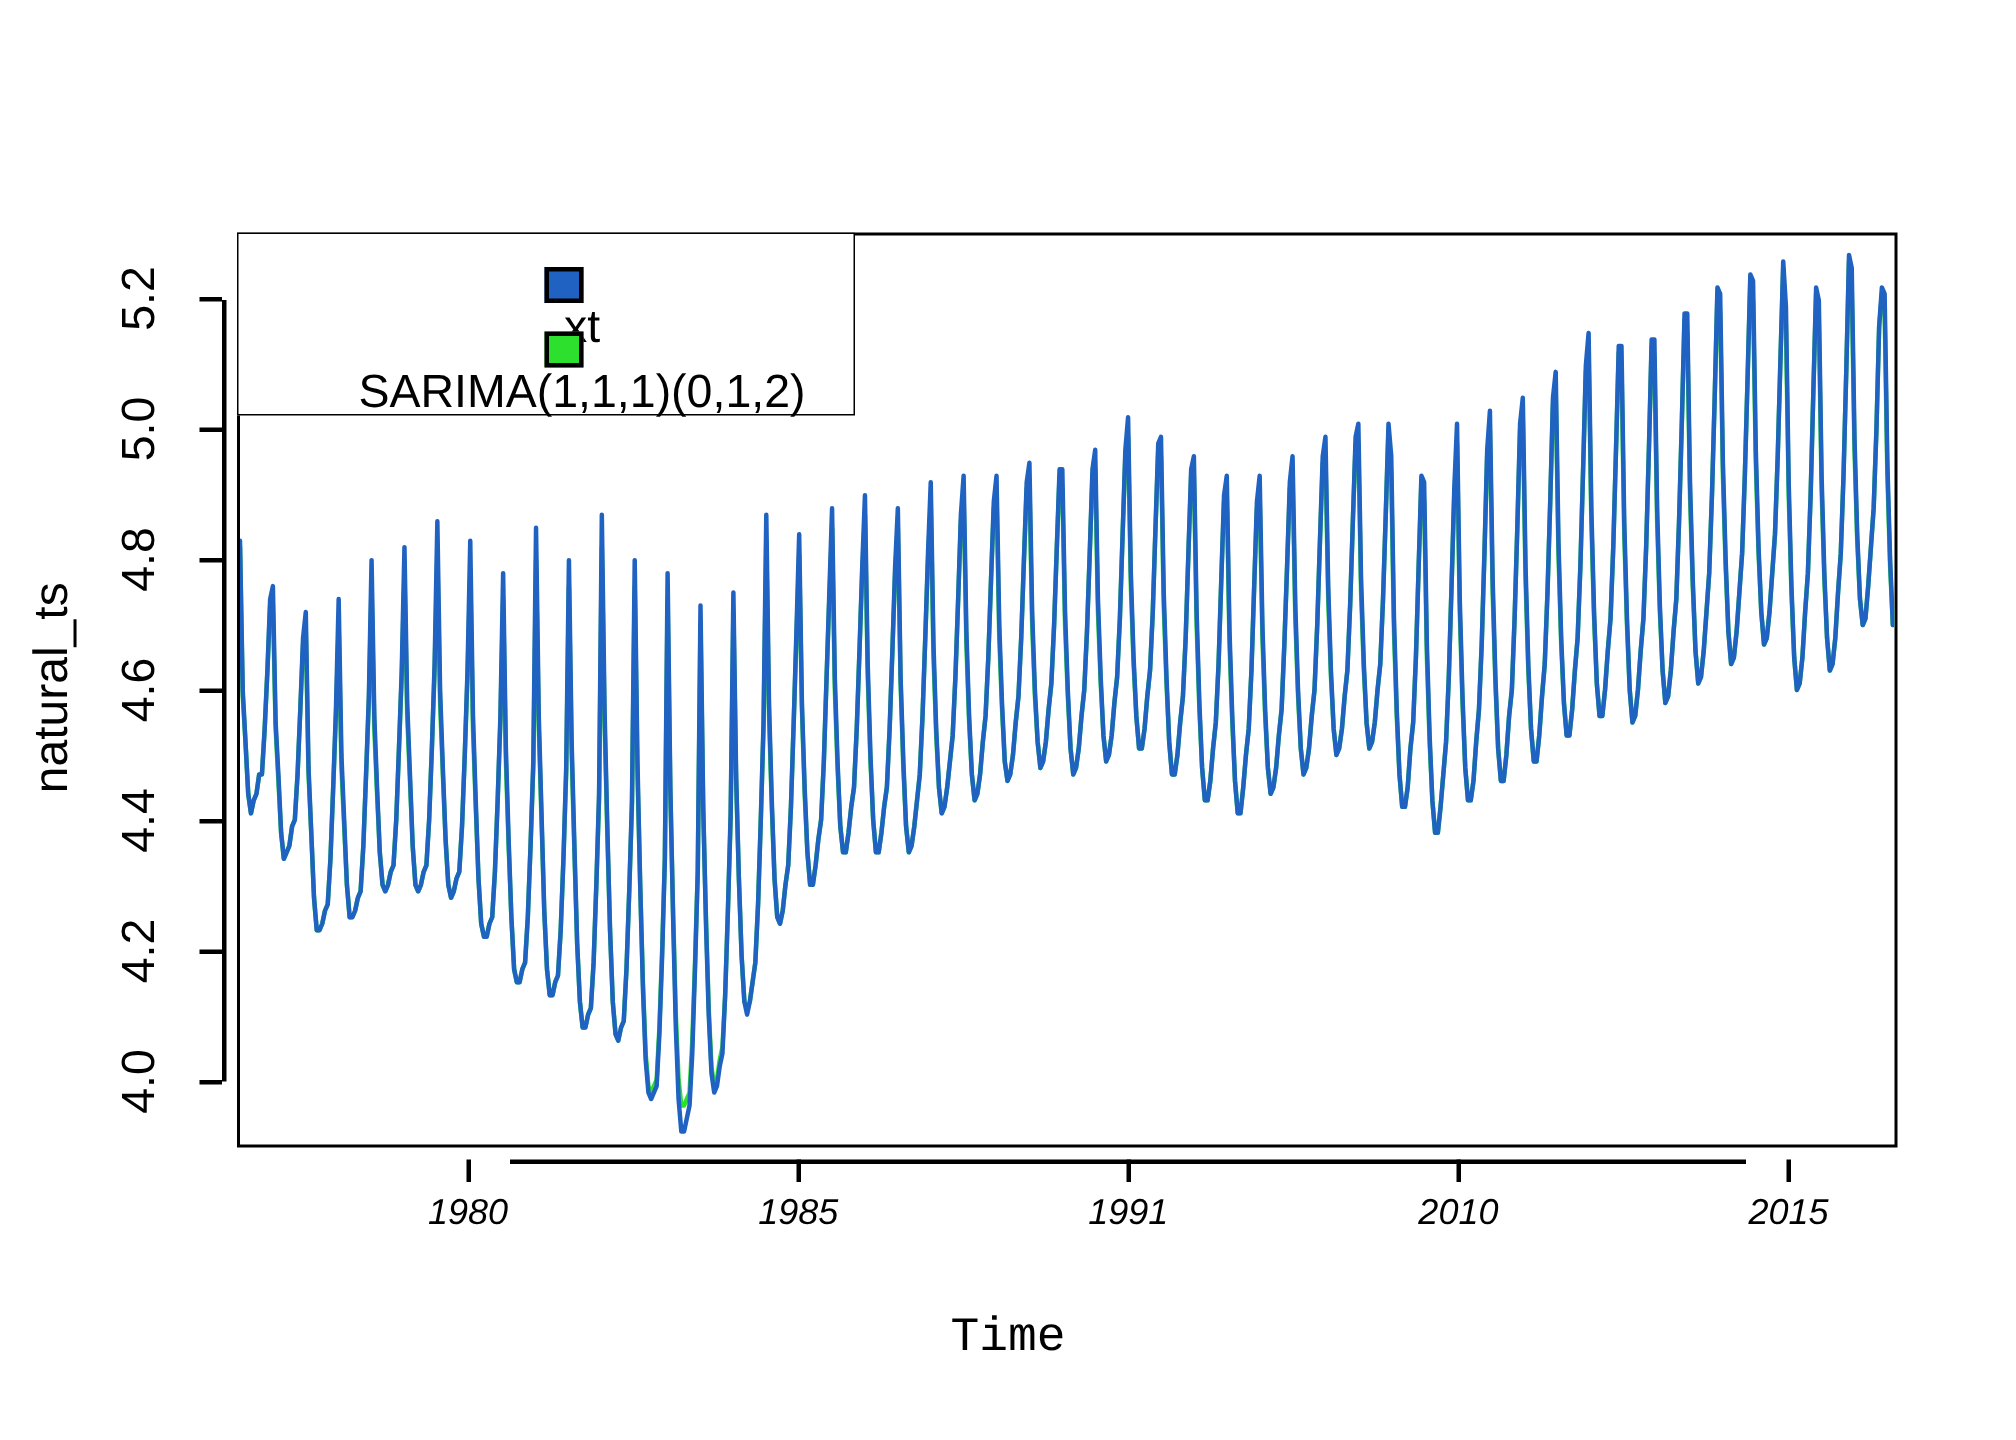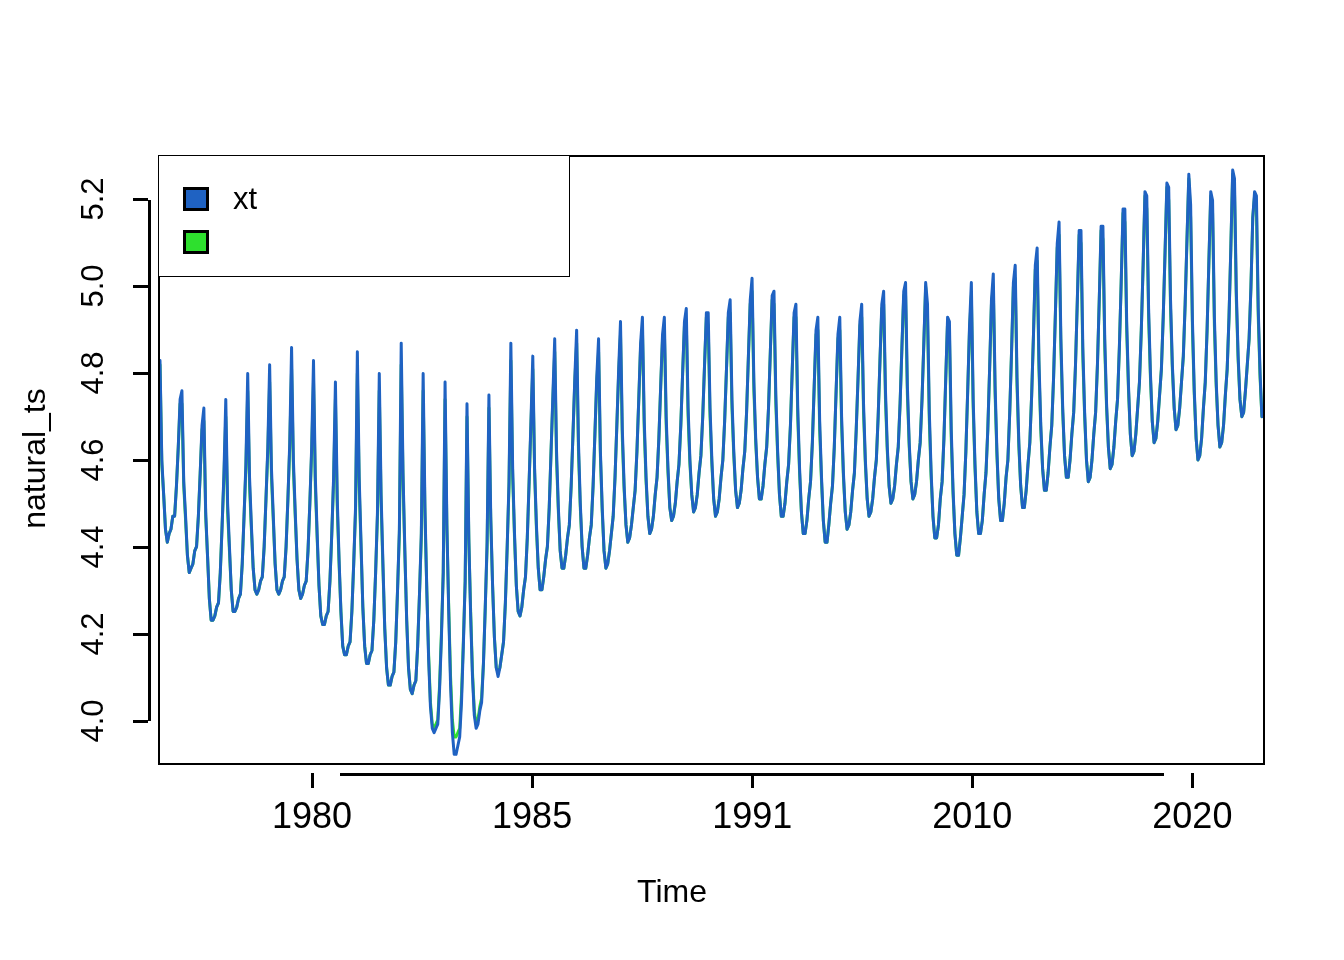--- a/index.html
+++ b/index.html
@@ -71,23 +71,24 @@
     color: #000000;
     transform: rotate(-90deg);
     white-space: nowrap;
   }
   .x-tick-label {
     position: absolute;
     top: 795px;
     width: 160px;
     margin-left: -80px;
     text-align: center;
-    font-size: 36px;
-    color: #000000;
-    white-space: nowrap;
+    font-size: 24px;
+    color: #000000;
+    white-space: nowrap;
+    font-style: italic;
   }
   
   #y-axis-title {
     position: absolute;
     left: -86px;
     top: 440px;
     width: 240px;
     text-align: center;
     font-size: 32px;
     color: #000000;
@@ -95,38 +96,40 @@
     white-space: nowrap;
   }
   #x-axis-title {
     position: absolute;
     left: 0;
     top: 873px;
     width: 1344px;
     text-align: center;
     font-size: 32px;
     color: #000000;
+    font-family: Liberation Mono, monospace;
   }
   
   #legend {
     position: absolute;
     left: 158px;
     top: 155px;
     width: 412px;
     height: 122px;
     border: 1.5px solid #000000;
     background: #ffffff;
     box-sizing: border-box;
     padding: 22px 0 0 24px;
   }
   .legend-row {
     display: flex;
     align-items: center;
     height: 41px;
     margin-bottom: 2px;
+    flex-direction: column;
   }
   .legend-swatch {
     width: 26px;
     height: 24px;
     border: 3px solid #000000;
     box-sizing: border-box;
     flex: 0 0 auto;
   }
   .legend-label {
     margin-left: 24px;
@@ -165,34 +168,35 @@
   <div id="x-ticks">
       <div class="tick-mark x-tick" style="left: 311.056px;"></div>
       <div class="x-tick-label" style="left: 312.056px;">1980</div>
       <div class="tick-mark x-tick" style="left: 531.135px;"></div>
       <div class="x-tick-label" style="left: 532.135px;">1985</div>
       <div class="tick-mark x-tick" style="left: 751.215px;"></div>
       <div class="x-tick-label" style="left: 752.215px;">1991</div>
       <div class="tick-mark x-tick" style="left: 971.294px;"></div>
       <div class="x-tick-label" style="left: 972.294px; text-align: center;">2010</div>
       <div class="tick-mark x-tick" style="left: 1191.37px;"></div>
-      <div class="x-tick-label" style="left: 1192.37px;">2020</div>
+      <div class="x-tick-label" style="left: 1192.37px;">2015</div>
     </div>
 
   <div id="plot-area">
     <svg id="series-svg" viewBox="0 0 1107 610" preserveAspectRatio="none">
       <path id="path-fitted" fill="none" stroke-width="3" stroke-linejoin="round" stroke-linecap="round" d="M0.00,209.14L1.83,309.36L3.67,339.86L5.50,374.71L7.34,387.79L9.17,379.07L11.00,374.71L12.84,361.64L14.67,361.64L16.51,331.14L18.34,291.93L20.17,248.36L22.01,248.36L23.84,331.14L25.68,366.00L27.51,400.86L29.34,418.29L31.18,413.93L33.01,409.57L34.85,396.50L36.68,392.14L38.51,361.64L40.35,318.07L42.18,274.50L44.02,265.79L45.85,361.64L47.68,400.86L49.52,444.43L51.35,466.21L53.19,466.21L55.02,461.86L56.85,453.14L58.69,448.79L60.52,418.29L62.36,370.36L64.19,322.43L66.02,261.43L67.86,357.29L69.69,396.50L71.53,435.71L73.36,457.50L75.19,457.50L77.03,453.14L78.86,444.43L80.70,440.07L82.53,409.57L84.36,361.64L86.20,313.71L88.03,235.29L89.87,331.14L91.70,374.71L93.53,413.93L95.37,435.71L97.20,440.07L99.04,435.71L100.87,427.00L102.70,422.64L104.54,392.14L106.37,344.21L108.21,296.29L110.04,226.57L111.87,322.43L113.71,366.00L115.54,409.57L117.38,435.71L119.21,440.07L121.04,435.71L122.88,427.00L124.71,422.64L126.55,392.14L128.38,344.21L130.21,291.93L132.05,213.50L133.88,313.71L135.72,361.64L137.55,405.21L139.38,435.71L141.22,444.43L143.05,440.07L144.89,431.36L146.72,427.00L148.55,396.50L150.39,348.57L152.22,296.29L154.06,226.57L155.89,331.14L157.72,383.43L159.56,431.36L161.39,461.86L163.23,470.57L165.06,470.57L166.89,461.86L168.73,457.50L170.56,427.00L172.40,379.07L174.23,326.79L176.06,244.00L177.90,352.93L179.73,409.57L181.57,457.50L183.40,492.36L185.23,501.07L187.07,501.07L188.90,492.36L190.74,488.00L192.57,457.50L194.40,409.57L196.24,357.29L198.07,217.86L199.91,331.14L201.74,392.14L203.57,453.14L205.41,492.36L207.24,509.79L209.08,509.79L210.91,501.07L212.74,496.71L214.58,466.21L216.41,418.29L218.25,361.64L220.08,235.29L221.91,348.57L223.75,413.93L225.58,474.93L227.42,514.14L229.25,531.57L231.08,531.57L232.92,522.86L234.75,518.50L236.59,488.00L238.42,435.71L240.25,379.07L242.09,209.14L243.92,326.79L245.76,400.86L247.59,466.21L249.42,514.14L251.26,535.93L253.09,540.29L254.93,531.57L256.76,527.21L258.59,492.36L260.43,440.07L262.26,383.43L264.10,235.29L265.93,361.64L267.76,435.71L269.60,501.07L271.43,549.00L273.27,570.79L275.10,575.14L276.93,570.79L278.77,566.43L280.60,531.57L282.44,479.29L284.27,418.29L286.10,244.00L287.94,374.71L289.77,453.14L291.61,522.86L293.44,566.43L295.27,583.86L297.11,583.86L298.94,579.50L300.78,575.14L302.61,540.29L304.44,488.00L306.28,427.00L308.11,261.43L309.95,387.79L311.78,457.50L313.61,518.50L315.45,557.71L317.28,570.79L319.12,566.43L320.95,553.36L322.78,544.64L324.62,509.79L326.45,453.14L328.29,392.14L330.12,252.71L331.95,366.00L333.79,431.36L335.62,483.64L337.46,514.14L339.29,518.50L341.12,514.14L342.96,501.07L344.79,488.00L346.63,448.79L348.46,392.14L350.29,331.14L352.13,204.79L353.96,322.43L355.80,383.43L357.63,431.36L359.46,457.50L361.30,461.86L363.13,453.14L364.97,435.71L366.80,422.64L368.63,383.43L370.47,326.79L372.30,270.14L374.14,213.50L375.97,318.07L377.80,374.71L379.64,413.93L381.47,435.71L383.31,435.71L385.14,422.64L386.97,405.21L388.81,392.14L390.64,352.93L392.48,296.29L394.31,244.00L396.14,196.07L397.98,305.00L399.81,357.29L401.65,396.50L403.48,413.93L405.31,413.93L407.15,400.86L408.98,383.43L410.82,370.36L412.65,331.14L414.48,278.86L416.32,226.57L418.15,187.36L419.99,296.29L421.82,352.93L423.65,392.14L425.49,413.93L427.32,413.93L429.16,400.86L430.99,383.43L432.82,370.36L434.66,331.14L436.49,278.86L438.33,226.57L440.16,196.07L441.99,300.64L443.83,357.29L445.66,396.50L447.50,413.93L449.33,409.57L451.16,396.50L453.00,379.07L454.83,361.64L456.67,322.43L458.50,270.14L460.33,217.86L462.17,178.64L464.00,283.21L465.83,335.50L467.67,370.36L469.50,387.79L471.34,383.43L473.17,370.36L475.00,352.93L476.84,335.50L478.67,296.29L480.51,244.00L482.34,191.71L484.17,174.29L486.01,274.50L487.84,326.79L489.68,361.64L491.51,379.07L493.34,374.71L495.18,361.64L497.01,339.86L498.85,322.43L500.68,283.21L502.51,230.93L504.35,183.00L506.18,174.29L508.02,270.14L509.85,318.07L511.68,352.93L513.52,366.00L515.35,361.64L517.19,348.57L519.02,326.79L520.85,309.36L522.69,270.14L524.52,217.86L526.36,169.93L528.19,165.57L530.02,261.43L531.86,309.36L533.69,339.86L535.53,357.29L537.36,352.93L539.19,339.86L541.03,318.07L542.86,300.64L544.70,261.43L546.53,209.14L548.36,161.21L550.20,169.93L552.03,261.43L553.87,309.36L555.70,344.21L557.53,361.64L559.37,357.29L561.20,344.21L563.04,322.43L564.87,305.00L566.70,265.79L568.54,213.50L570.37,161.21L572.21,156.86L574.04,252.71L575.87,300.64L577.71,335.50L579.54,352.93L581.38,348.57L583.21,335.50L585.04,313.71L586.88,296.29L588.71,257.07L590.55,200.43L592.38,148.14L594.21,135.07L596.05,235.29L597.88,287.57L599.72,322.43L601.55,344.21L603.38,344.21L605.22,331.14L607.05,309.36L608.89,291.93L610.72,252.71L612.55,196.07L614.39,143.79L616.22,148.14L618.06,248.36L619.89,300.64L621.72,339.86L623.56,361.64L625.39,361.64L627.23,348.57L629.06,326.79L630.89,309.36L632.73,270.14L634.56,213.50L636.40,161.21L638.23,161.21L640.06,261.43L641.90,318.07L643.73,357.29L645.57,379.07L647.40,379.07L649.23,366.00L651.07,344.21L652.90,326.79L654.74,287.57L656.57,230.93L658.40,178.64L660.24,174.29L662.07,274.50L663.91,326.79L665.74,366.00L667.57,387.79L669.41,387.79L671.24,370.36L673.08,348.57L674.91,331.14L676.74,291.93L678.58,235.29L680.41,183.00L682.25,174.29L684.08,270.14L685.91,322.43L687.75,357.29L689.58,374.71L691.42,370.36L693.25,357.29L695.08,335.50L696.92,318.07L698.75,274.50L700.59,222.21L702.42,169.93L704.25,161.21L706.09,257.07L707.92,309.36L709.76,344.21L711.59,361.64L713.42,357.29L715.26,344.21L717.09,322.43L718.93,305.00L720.76,261.43L722.59,204.79L724.43,152.50L726.26,148.14L728.10,244.00L729.93,296.29L731.76,331.14L733.60,348.57L735.43,344.21L737.27,331.14L739.10,309.36L740.93,291.93L742.77,248.36L744.60,191.71L746.44,139.43L748.27,139.43L750.10,239.64L751.94,291.93L753.77,326.79L755.61,344.21L757.44,339.86L759.27,326.79L761.11,305.00L762.94,287.57L764.78,244.00L766.61,187.36L768.44,130.71L770.28,161.21L772.11,265.79L773.95,322.43L775.78,361.64L777.61,383.43L779.45,383.43L781.28,370.36L783.12,344.21L784.95,326.79L786.78,283.21L788.62,222.21L790.45,165.57L792.29,178.64L794.12,283.21L795.95,339.86L797.79,379.07L799.62,400.86L801.46,400.86L803.29,383.43L805.12,361.64L806.96,339.86L808.79,296.29L810.63,235.29L812.46,174.29L814.29,139.43L816.13,252.71L817.96,313.71L819.80,357.29L821.63,379.07L823.46,379.07L825.30,366.00L827.13,339.86L828.97,318.07L830.80,274.50L832.63,213.50L834.47,148.14L836.30,130.71L838.14,239.64L839.97,300.64L841.80,344.21L843.64,366.00L845.47,366.00L847.31,348.57L849.14,322.43L850.97,305.00L852.81,257.07L854.64,196.07L856.48,130.71L858.31,122.00L860.14,230.93L861.98,291.93L863.81,331.14L865.65,352.93L867.48,352.93L869.31,335.50L871.15,309.36L872.98,287.57L874.82,239.64L876.65,178.64L878.48,113.29L880.32,104.57L882.15,213.50L883.99,274.50L885.82,313.71L887.65,335.50L889.49,335.50L891.32,318.07L893.16,291.93L894.99,270.14L896.82,222.21L898.66,156.86L900.49,91.50L902.33,78.43L904.16,191.71L905.99,257.07L907.83,300.64L909.66,322.43L911.50,322.43L913.33,305.00L915.16,278.86L917.00,257.07L918.83,209.14L920.67,143.79L922.50,78.43L924.33,87.14L926.17,200.43L928.00,261.43L929.84,305.00L931.67,326.79L933.50,322.43L935.34,305.00L937.17,278.86L939.01,257.07L940.84,209.14L942.67,143.79L944.51,74.07L946.34,82.79L948.18,191.71L950.01,252.71L951.84,291.93L953.68,313.71L955.51,309.36L957.35,291.93L959.18,265.79L961.01,244.00L962.85,191.71L964.68,126.36L966.52,56.64L968.35,65.36L970.18,174.29L972.02,235.29L973.85,278.86L975.69,300.64L977.52,296.29L979.35,278.86L981.19,252.71L983.02,226.57L984.86,174.29L986.69,108.93L988.52,39.21L990.36,52.29L992.19,161.21L994.03,222.21L995.86,265.79L997.69,287.57L999.53,283.21L1001.36,265.79L1003.20,239.64L1005.03,213.50L1006.86,161.21L1008.70,95.86L1010.53,30.50L1012.37,43.57L1014.20,152.50L1016.03,213.50L1017.87,252.71L1019.70,274.50L1021.54,270.14L1023.37,252.71L1025.20,226.57L1027.04,200.43L1028.87,148.14L1030.71,82.79L1032.54,21.79L1034.37,61.00L1036.21,174.29L1038.04,239.64L1039.88,283.21L1041.71,305.00L1043.54,300.64L1045.38,283.21L1047.21,252.71L1049.05,226.57L1050.88,174.29L1052.71,104.57L1054.55,39.21L1056.38,56.64L1058.22,169.93L1060.05,230.93L1061.88,270.14L1063.72,291.93L1065.55,287.57L1067.39,270.14L1069.22,239.64L1071.05,213.50L1072.89,161.21L1074.72,91.50L1076.56,17.43L1078.39,34.86L1080.22,143.79L1082.06,204.79L1083.89,244.00L1085.73,261.43L1087.56,257.07L1089.39,235.29L1091.23,209.14L1093.06,183.00L1094.90,130.71L1096.73,61.00L1098.56,39.21L1100.40,52.29L1102.23,161.21L1104.07,222.21L1105.90,261.43" stroke="#2ee02e"></path>
       <path id="path-actual" fill="none" stroke-width="3" stroke-linejoin="round" stroke-linecap="round" d="M0.00,204.79L1.83,305.00L3.67,339.86L5.50,374.71L7.34,387.79L9.17,379.07L11.00,374.71L12.84,361.64L14.67,361.64L16.51,331.14L18.34,291.93L20.17,244.00L22.01,235.29L23.84,326.79L25.68,361.64L27.51,400.86L29.34,418.29L31.18,413.93L33.01,409.57L34.85,396.50L36.68,392.14L38.51,361.64L40.35,318.07L42.18,270.14L44.02,252.71L45.85,357.29L47.68,400.86L49.52,444.43L51.35,466.21L53.19,466.21L55.02,461.86L56.85,453.14L58.69,448.79L60.52,418.29L62.36,370.36L64.19,318.07L66.02,244.00L67.86,348.57L69.69,392.14L71.53,435.71L73.36,457.50L75.19,457.50L77.03,453.14L78.86,444.43L80.70,440.07L82.53,409.57L84.36,361.64L86.20,309.36L88.03,217.86L89.87,322.43L91.70,370.36L93.53,413.93L95.37,435.71L97.20,440.07L99.04,435.71L100.87,427.00L102.70,422.64L104.54,392.14L106.37,344.21L108.21,291.93L110.04,209.14L111.87,313.71L113.71,361.64L115.54,409.57L117.38,435.71L119.21,440.07L121.04,435.71L122.88,427.00L124.71,422.64L126.55,392.14L128.38,344.21L130.21,287.57L132.05,191.71L133.88,305.00L135.72,357.29L137.55,405.21L139.38,435.71L141.22,444.43L143.05,440.07L144.89,431.36L146.72,427.00L148.55,396.50L150.39,348.57L152.22,291.93L154.06,204.79L155.89,322.43L157.72,379.07L159.56,431.36L161.39,461.86L163.23,470.57L165.06,470.57L166.89,461.86L168.73,457.50L170.56,427.00L172.40,379.07L174.23,322.43L176.06,226.57L177.90,344.21L179.73,405.21L181.57,457.50L183.40,492.36L185.23,501.07L187.07,501.07L188.90,492.36L190.74,488.00L192.57,457.50L194.40,409.57L196.24,352.93L198.07,196.07L199.91,322.43L201.74,387.79L203.57,453.14L205.41,492.36L207.24,509.79L209.08,509.79L210.91,501.07L212.74,496.71L214.58,466.21L216.41,418.29L218.25,357.29L220.08,217.86L221.91,339.86L223.75,409.57L225.58,474.93L227.42,514.14L229.25,531.57L231.08,531.57L232.92,522.86L234.75,518.50L236.59,488.00L238.42,435.71L240.25,374.71L242.09,187.36L243.92,318.07L245.76,396.50L247.59,466.21L249.42,514.14L251.26,535.93L253.09,540.29L254.93,531.57L256.76,527.21L258.59,492.36L260.43,440.07L262.26,379.07L264.10,217.86L265.93,352.93L267.76,435.71L269.60,505.43L271.43,553.36L273.27,575.14L275.10,579.50L276.93,575.14L278.77,570.79L280.60,535.93L282.44,483.64L284.27,418.29L286.10,226.57L287.94,370.36L289.77,457.50L291.61,531.57L293.44,579.50L295.27,601.29L297.11,601.29L298.94,592.57L300.78,583.86L302.61,549.00L304.44,492.36L306.28,427.00L308.11,248.36L309.95,383.43L311.78,461.86L313.61,522.86L315.45,562.07L317.28,575.14L319.12,570.79L320.95,557.71L322.78,549.00L324.62,509.79L326.45,453.14L328.29,387.79L330.12,239.64L331.95,361.64L333.79,431.36L335.62,483.64L337.46,514.14L339.29,522.86L341.12,514.14L342.96,501.07L344.79,488.00L346.63,448.79L348.46,392.14L350.29,326.79L352.13,187.36L353.96,313.71L355.80,379.07L357.63,431.36L359.46,457.50L361.30,461.86L363.13,453.14L364.97,435.71L366.80,422.64L368.63,383.43L370.47,326.79L372.30,265.79L374.14,200.43L375.97,313.71L377.80,370.36L379.64,413.93L381.47,435.71L383.31,435.71L385.14,422.64L386.97,405.21L388.81,392.14L390.64,352.93L392.48,296.29L394.31,239.64L396.14,183.00L397.98,296.29L399.81,352.93L401.65,396.50L403.48,413.93L405.31,413.93L407.15,400.86L408.98,383.43L410.82,370.36L412.65,331.14L414.48,278.86L416.32,222.21L418.15,174.29L419.99,287.57L421.82,348.57L423.65,392.14L425.49,413.93L427.32,413.93L429.16,400.86L430.99,383.43L432.82,370.36L434.66,331.14L436.49,278.86L438.33,222.21L440.16,183.00L441.99,296.29L443.83,352.93L445.66,396.50L447.50,413.93L449.33,409.57L451.16,396.50L453.00,379.07L454.83,361.64L456.67,322.43L458.50,270.14L460.33,213.50L462.17,165.57L464.00,274.50L465.83,331.14L467.67,370.36L469.50,387.79L471.34,383.43L473.17,370.36L475.00,352.93L476.84,335.50L478.67,296.29L480.51,244.00L482.34,187.36L484.17,161.21L486.01,265.79L487.84,322.43L489.68,361.64L491.51,379.07L493.34,374.71L495.18,361.64L497.01,339.86L498.85,322.43L500.68,283.21L502.51,230.93L504.35,178.64L506.18,161.21L508.02,261.43L509.85,313.71L511.68,352.93L513.52,366.00L515.35,361.64L517.19,348.57L519.02,326.79L520.85,309.36L522.69,270.14L524.52,217.86L526.36,165.57L528.19,152.50L530.02,252.71L531.86,305.00L533.69,339.86L535.53,357.29L537.36,352.93L539.19,339.86L541.03,318.07L542.86,300.64L544.70,261.43L546.53,209.14L548.36,156.86L550.20,156.86L552.03,252.71L553.87,305.00L555.70,344.21L557.53,361.64L559.37,357.29L561.20,344.21L563.04,322.43L564.87,305.00L566.70,265.79L568.54,213.50L570.37,156.86L572.21,143.79L574.04,244.00L575.87,296.29L577.71,335.50L579.54,352.93L581.38,348.57L583.21,335.50L585.04,313.71L586.88,296.29L588.71,257.07L590.55,200.43L592.38,143.79L594.21,122.00L596.05,226.57L597.88,283.21L599.72,322.43L601.55,344.21L603.38,344.21L605.22,331.14L607.05,309.36L608.89,291.93L610.72,252.71L612.55,196.07L614.39,139.43L616.22,135.07L618.06,239.64L619.89,296.29L621.72,339.86L623.56,361.64L625.39,361.64L627.23,348.57L629.06,326.79L630.89,309.36L632.73,270.14L634.56,213.50L636.40,156.86L638.23,148.14L640.06,252.71L641.90,313.71L643.73,357.29L645.57,379.07L647.40,379.07L649.23,366.00L651.07,344.21L652.90,326.79L654.74,287.57L656.57,230.93L658.40,174.29L660.24,161.21L662.07,265.79L663.91,322.43L665.74,366.00L667.57,387.79L669.41,387.79L671.24,370.36L673.08,348.57L674.91,331.14L676.74,291.93L678.58,235.29L680.41,178.64L682.25,161.21L684.08,261.43L685.91,318.07L687.75,357.29L689.58,374.71L691.42,370.36L693.25,357.29L695.08,335.50L696.92,318.07L698.75,274.50L700.59,222.21L702.42,165.57L704.25,148.14L706.09,248.36L707.92,305.00L709.76,344.21L711.59,361.64L713.42,357.29L715.26,344.21L717.09,322.43L718.93,305.00L720.76,261.43L722.59,204.79L724.43,148.14L726.26,135.07L728.10,235.29L729.93,291.93L731.76,331.14L733.60,348.57L735.43,344.21L737.27,331.14L739.10,309.36L740.93,291.93L742.77,248.36L744.60,191.71L746.44,135.07L748.27,126.36L750.10,230.93L751.94,287.57L753.77,326.79L755.61,344.21L757.44,339.86L759.27,326.79L761.11,305.00L762.94,287.57L764.78,244.00L766.61,187.36L768.44,126.36L770.28,148.14L772.11,257.07L773.95,318.07L775.78,361.64L777.61,383.43L779.45,383.43L781.28,370.36L783.12,344.21L784.95,326.79L786.78,283.21L788.62,222.21L790.45,161.21L792.29,165.57L794.12,274.50L795.95,335.50L797.79,379.07L799.62,400.86L801.46,400.86L803.29,383.43L805.12,361.64L806.96,339.86L808.79,296.29L810.63,235.29L812.46,169.93L814.29,126.36L816.13,244.00L817.96,309.36L819.80,357.29L821.63,379.07L823.46,379.07L825.30,366.00L827.13,339.86L828.97,318.07L830.80,274.50L832.63,213.50L834.47,143.79L836.30,117.64L838.14,230.93L839.97,296.29L841.80,344.21L843.64,366.00L845.47,366.00L847.31,348.57L849.14,322.43L850.97,305.00L852.81,257.07L854.64,196.07L856.48,126.36L858.31,108.93L860.14,222.21L861.98,287.57L863.81,331.14L865.65,352.93L867.48,352.93L869.31,335.50L871.15,309.36L872.98,287.57L874.82,239.64L876.65,178.64L878.48,108.93L880.32,91.50L882.15,204.79L883.99,270.14L885.82,313.71L887.65,335.50L889.49,335.50L891.32,318.07L893.16,291.93L894.99,270.14L896.82,222.21L898.66,156.86L900.49,87.14L902.33,65.36L904.16,183.00L905.99,252.71L907.83,300.64L909.66,322.43L911.50,322.43L913.33,305.00L915.16,278.86L917.00,257.07L918.83,209.14L920.67,143.79L922.50,74.07L924.33,74.07L926.17,191.71L928.00,257.07L929.84,305.00L931.67,326.79L933.50,322.43L935.34,305.00L937.17,278.86L939.01,257.07L940.84,209.14L942.67,143.79L944.51,69.71L946.34,69.71L948.18,183.00L950.01,248.36L951.84,291.93L953.68,313.71L955.51,309.36L957.35,291.93L959.18,265.79L961.01,244.00L962.85,191.71L964.68,126.36L966.52,52.29L968.35,52.29L970.18,165.57L972.02,230.93L973.85,278.86L975.69,300.64L977.52,296.29L979.35,278.86L981.19,252.71L983.02,226.57L984.86,174.29L986.69,108.93L988.52,34.86L990.36,39.21L992.19,152.50L994.03,217.86L995.86,265.79L997.69,287.57L999.53,283.21L1001.36,265.79L1003.20,239.64L1005.03,213.50L1006.86,161.21L1008.70,95.86L1010.53,26.14L1012.37,30.50L1014.20,143.79L1016.03,209.14L1017.87,252.71L1019.70,274.50L1021.54,270.14L1023.37,252.71L1025.20,226.57L1027.04,200.43L1028.87,148.14L1030.71,82.79L1032.54,17.43L1034.37,47.93L1036.21,165.57L1038.04,235.29L1039.88,283.21L1041.71,305.00L1043.54,300.64L1045.38,283.21L1047.21,252.71L1049.05,226.57L1050.88,174.29L1052.71,104.57L1054.55,34.86L1056.38,43.57L1058.22,161.21L1060.05,226.57L1061.88,270.14L1063.72,291.93L1065.55,287.57L1067.39,270.14L1069.22,239.64L1071.05,213.50L1072.89,161.21L1074.72,91.50L1076.56,13.07L1078.39,21.79L1080.22,135.07L1082.06,200.43L1083.89,244.00L1085.73,261.43L1087.56,257.07L1089.39,235.29L1091.23,209.14L1093.06,183.00L1094.90,130.71L1096.73,61.00L1098.56,34.86L1100.40,39.21L1102.23,152.50L1104.07,217.86L1105.90,261.43" stroke="#1f62c2"></path>
     </svg>
   </div>
 
   <div id="legend">
     <div class="legend-row">
       <span class="legend-swatch" id="sw-0" style="background: rgb(31, 98, 194);"></span>
       <span class="legend-label">xt</span>
     </div>
     <div class="legend-row">
       <span class="legend-swatch" id="sw-1" style="background: rgb(46, 224, 46);"></span>
+      <span class="legend-label">SARIMA(1,1,1)(0,1,2)</span>
     </div>
   </div>
 
   <div id="x-axis-title">Time</div>
 </div>
 
 </body></html>

